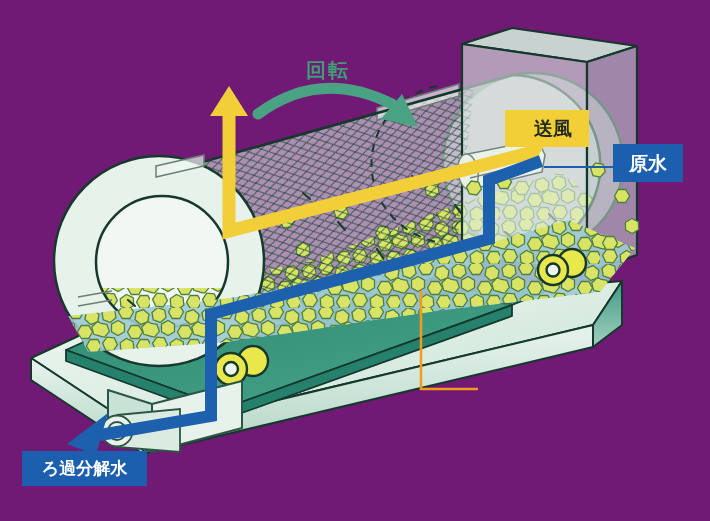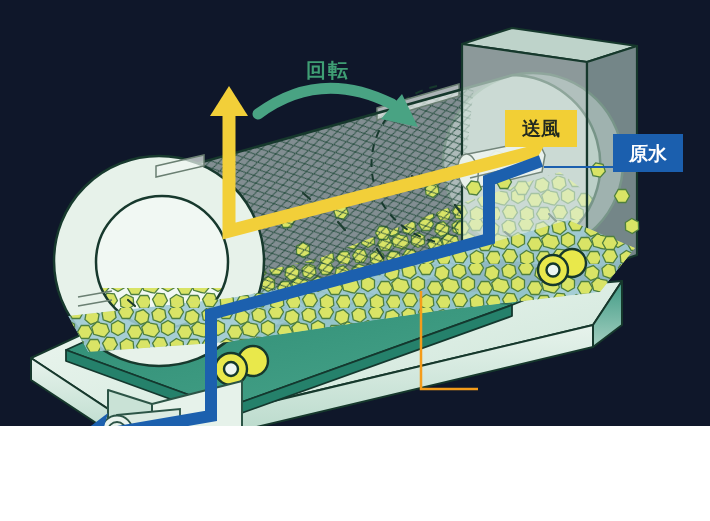--- a/index.html
+++ b/index.html
@@ -1,22 +1,22 @@
 <!DOCTYPE html>
 <html><head>
 <meta charset="utf-8">
 <style>
   html,body{margin:0;padding:0;background:#fff;}
-  #stage{position:relative;width:710px;height:426px;background:#0f172a;overflow:hidden;
+  #stage{position:relative;width:710px;height:521px;background:#701a75;overflow:hidden;
          font-family:"Liberation Sans","DejaVu Sans",sans-serif;text-align:center;}
   #stage svg{position:absolute;left:0;top:0;}
   .lbl{position:absolute;display:flex;align-items:center;justify-content:center;
        font-weight:bold;line-height:1;white-space:nowrap;}
-  .lbl-blower{left:505px;top:110px;width:72px;height:37px;background:#f2cf35;color:#222a20;font-size:19px;}
-  .lbl-raw{left:613px;top:134px;width:70px;height:38px;background:#1b5fae;color:#fff;font-size:19px;}
+  .lbl-blower{left:505px;top:110px;width:72px;height:37px;background:#f2cf35;color:#222a20;font-size:19px;padding-left:12px;}
+  .lbl-raw{left:613px;top:144px;width:70px;height:38px;background:#1b5fae;color:#fff;font-size:19px;}
   .lbl-housing{left:479px;top:370px;width:107px;height:38px;background:#f49c1a;color:#fff;font-size:18px;}
   .lbl-filtered{left:22px;top:451px;width:125px;height:35px;background:#1b5fae;color:#fff;font-size:17px;}
   .lbl-rotation{left:300px;top:58px;width:56px;height:24px;background:transparent;color:#3f9e74;
                 font-size:20px;letter-spacing:2px;}
 </style>
 </head>
 <body>
 
 <div id="stage">
 
@@ -201,14 +201,15 @@
   <line x1="620" y1="167" x2="544" y2="167" stroke="#1b5fae" stroke-width="2"></line>
   <polyline points="541,161 489,180 489,239 211,314 211,416 100,435" fill="none" stroke="#1c60ae" stroke-width="12" stroke-linejoin="miter" stroke-miterlimit="6"></polyline>
   <polygon points="67,444 108,413 96,455" fill="#1c60ae"></polygon>
 
   <polyline points="421,291 421,389 478,389" fill="none" stroke="#f49c1a" stroke-width="2.5"></polyline>
 </svg>
 
 <div class="lbl lbl-rotation">回転</div>
 <div class="lbl lbl-blower">送風</div>
 <div class="lbl lbl-raw">原水</div>
+<div class="lbl lbl-filtered">ろ過分解水</div>
 
 </div>
 
 </body></html>

